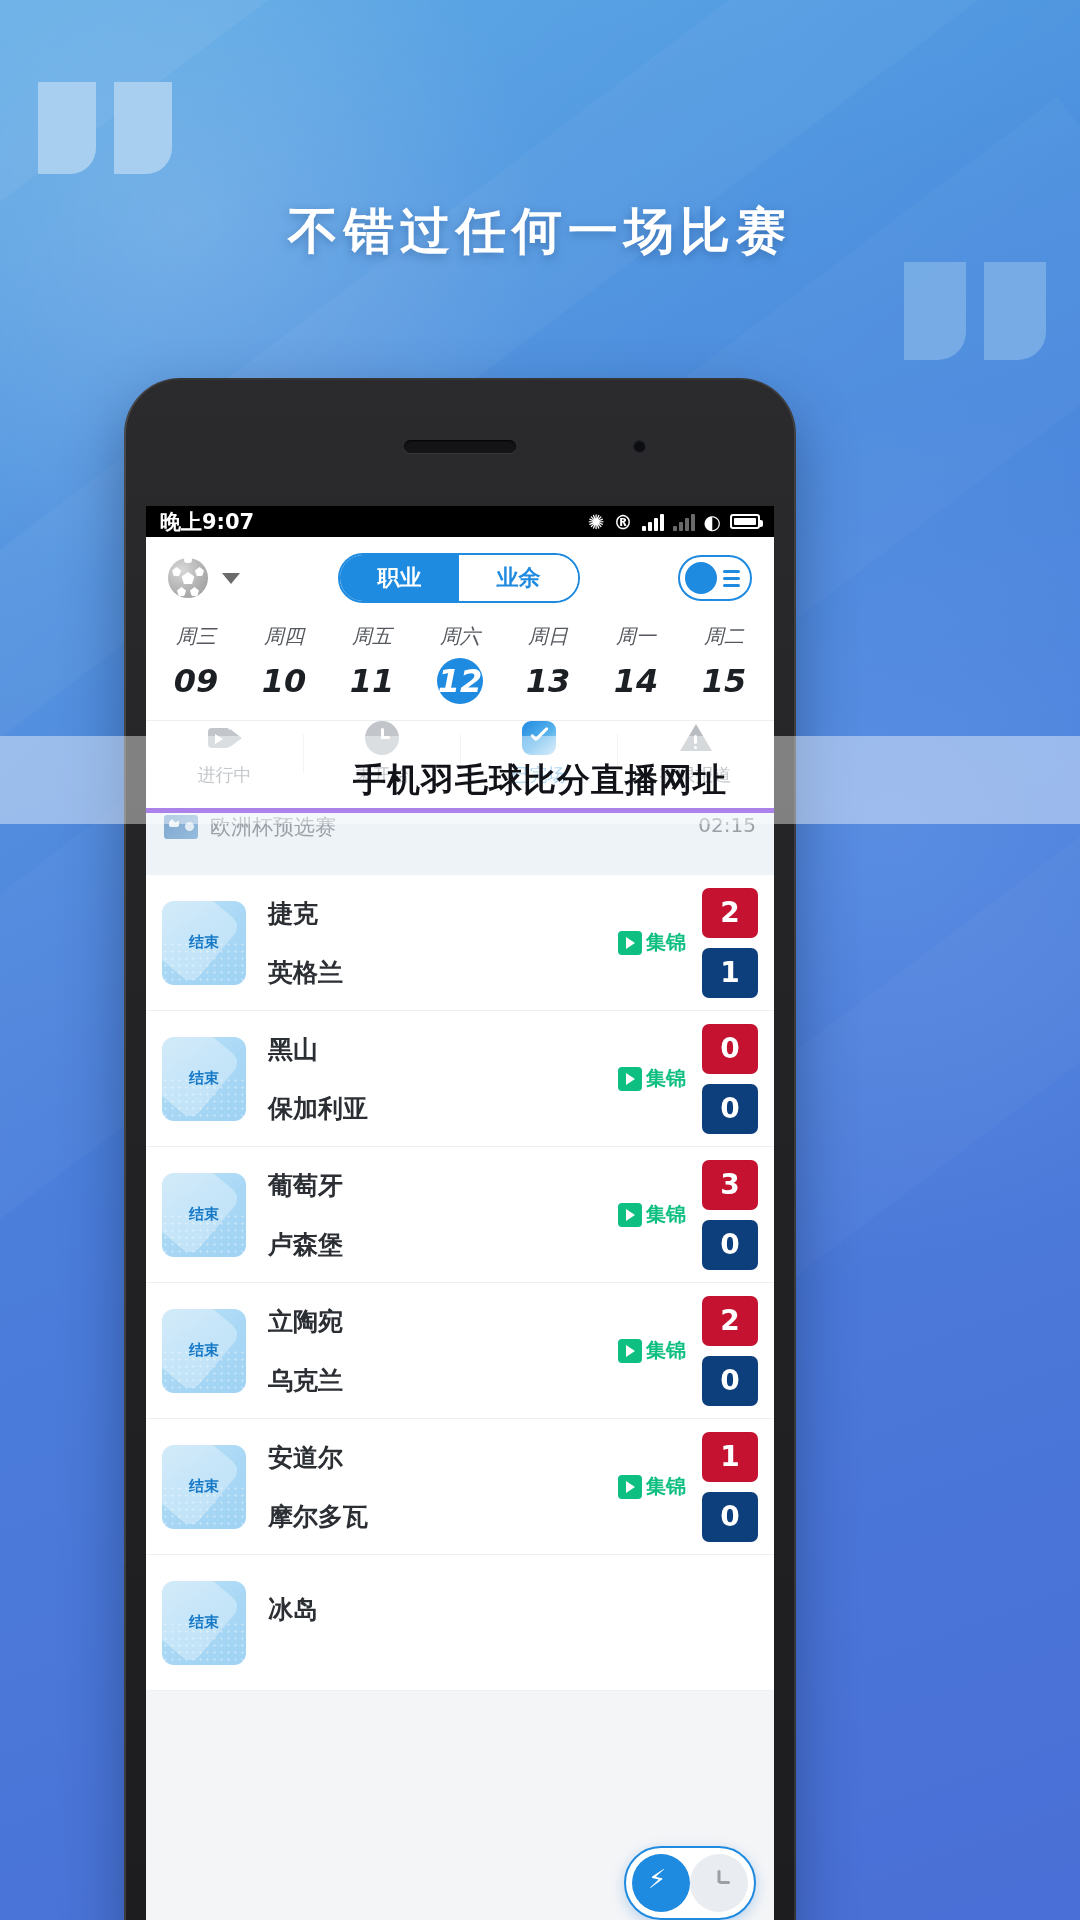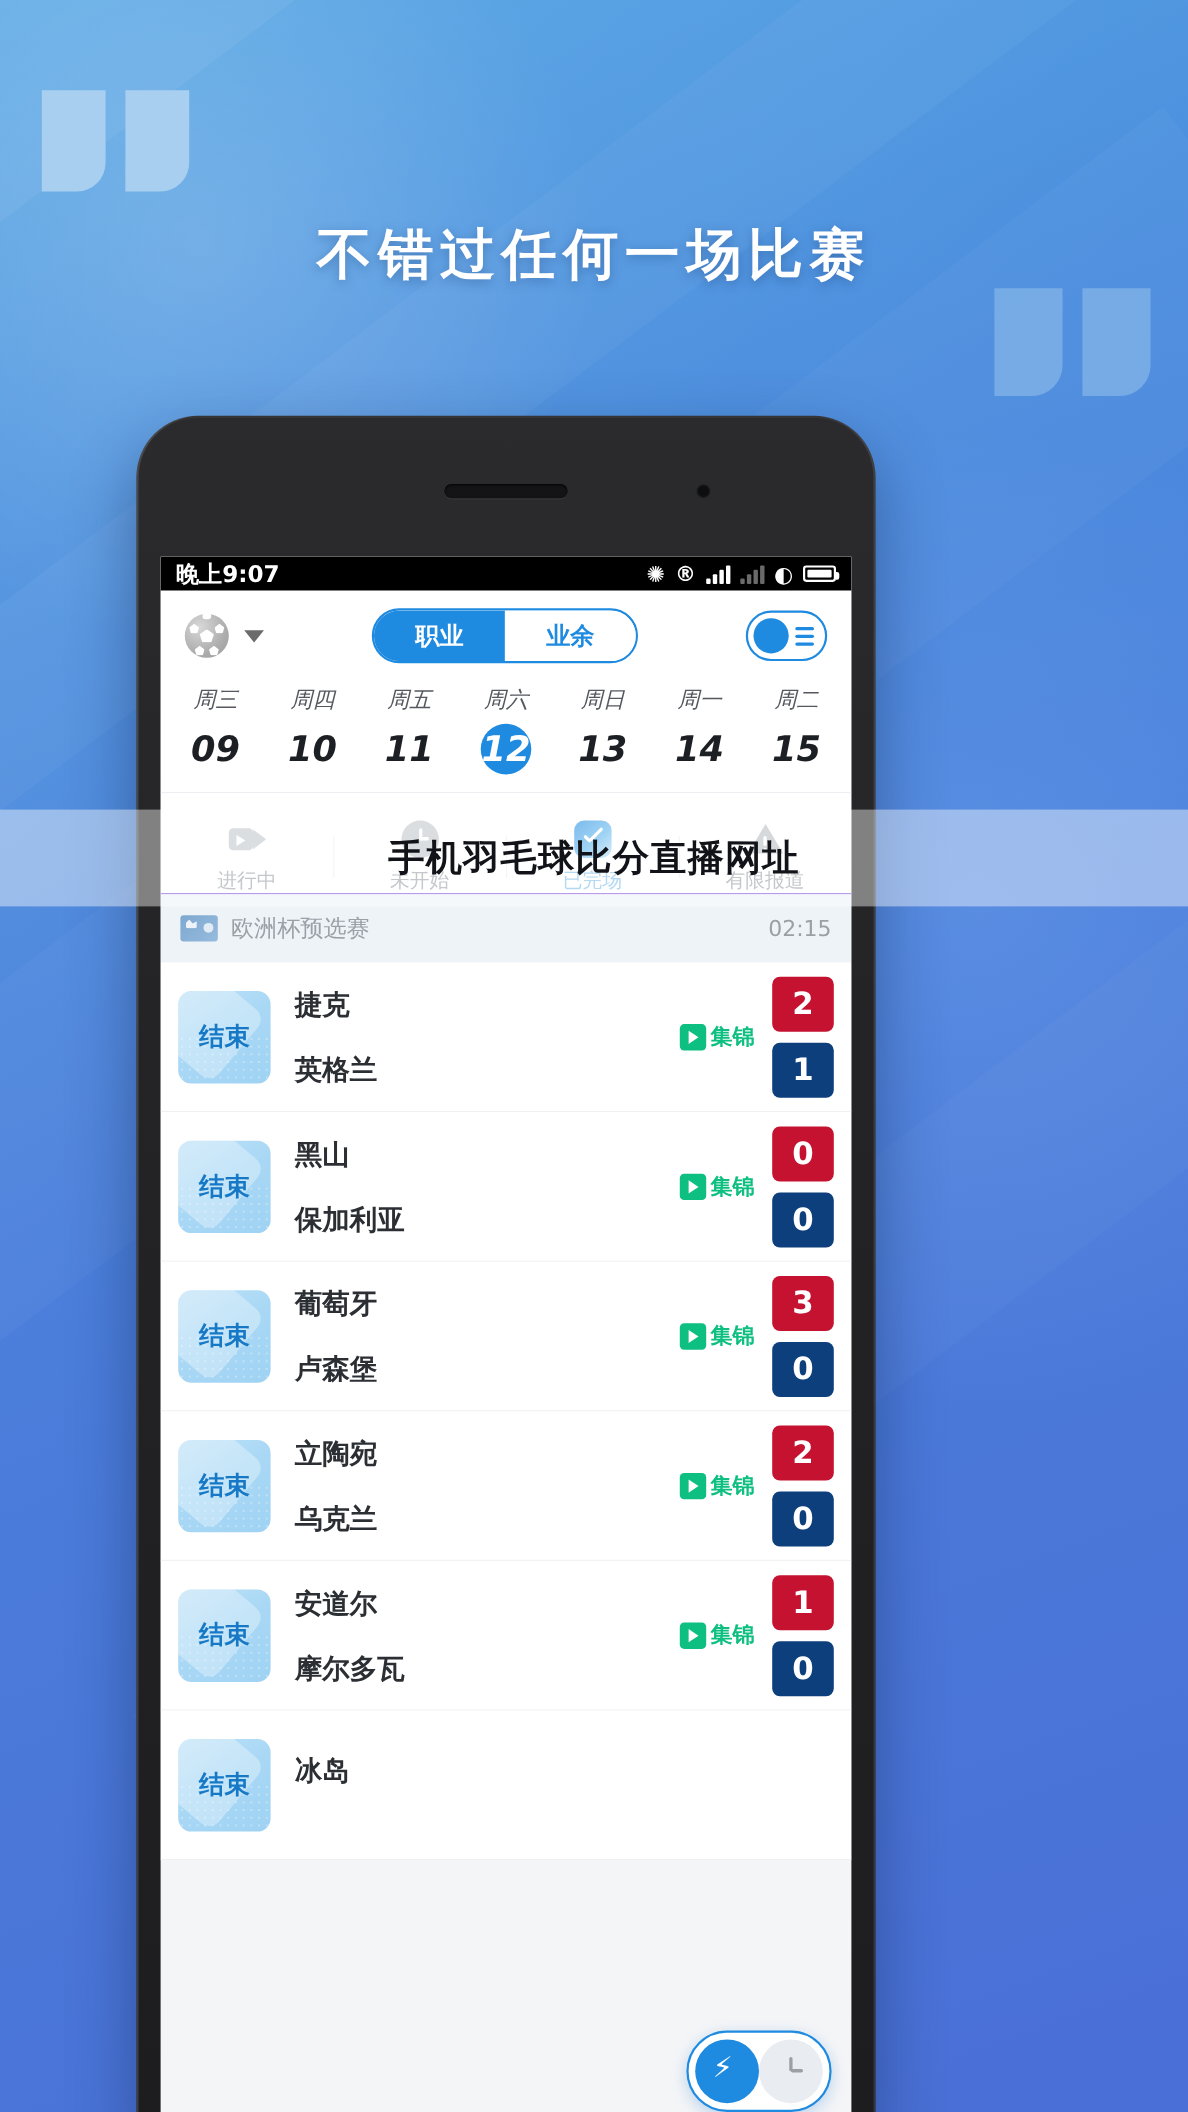--- a/index.html
+++ b/index.html
@@ -164,22 +164,22 @@
   .date-dow { font-size:20px; color:#55595f; margin-bottom:8px; }
   .date-num {
     font-size:32px; font-weight:bold; color:#1c1f23;
     width:46px; height:46px; line-height:46px; margin:0 auto; border-radius:50%;
     font-family:"DejaVu Sans","Liberation Sans",sans-serif;
   }
   .date-cell.active .date-num { background:#1e8ae0; color:#fff; }
 
   
   #filter-tabs {
-    background:#fff; display:flex; height:92px; align-items:flex-end;
-    border-bottom:1px solid #6d28d9;
+    background:#fff; display:flex; height:92px; align-items:flex-start;
+    border-bottom:5px solid #6d28d9;
   }
   .filter-tab {
     flex:1; display:flex; flex-direction:column; align-items:center; gap:8px;
     position:relative;
   }
   .filter-tab + .filter-tab::before {
     content:""; position:absolute; left:0; top:14px; bottom:14px;
     width:1px; background:#ededed;
   }
   .ftab-label { font-size:18px; color:#9aa0a6; }
@@ -219,21 +219,21 @@
   .icon-warn .tri { position:absolute; left:1px; top:3px; width:0; height:0;
       border-left:16px solid transparent; border-right:16px solid transparent;
       border-bottom:27px solid #b9bdc2; }
   .icon-warn .bang { position:absolute; left:15px; top:14px; width:3px; height:9px;
       background:#fff; border-radius:2px; }
   .icon-warn .dot { position:absolute; left:15px; top:25px; width:3px; height:3px;
       background:#fff; border-radius:50%; }
 
   
   #league-header {
-    background:#eef3f8; height:62px; display:flex; align-items:center;
+    background:#eef3f8; height:62px; display:flex; align-items:flex-start;
     padding:0 18px; justify-content:space-between;
   }
   #league-left { display:flex; align-items:center; gap:12px; }
   #league-flag {
     width:34px; height:24px; border-radius:3px;
     background:linear-gradient(135deg,#7ea8d0 0%,#96bbdd 100%);
     position:relative; overflow:hidden;
   }
   #league-flag::before {
     content:""; position:absolute; left:5px; top:4px; width:10px; height:8px;
@@ -263,21 +263,21 @@
   .match-thumb::before {
     content:""; position:absolute; left:-14px; top:-10px; width:78px; height:78px;
     background:rgba(255,255,255,.32); transform:rotate(40deg); border-radius:12px;
   }
   .match-thumb::after {
     content:""; position:absolute; left:0; bottom:0; right:0; height:44px;
     background:radial-gradient(rgba(255,255,255,.45) 1.2px, transparent 1.3px);
     background-size:7px 7px; opacity:.7;
   }
   .thumb-label {
-    position:relative; z-index:2; font-size:23px; font-weight:bold; color:#1779c6;
+    position:relative; z-index:2; font-size:15px; font-weight:bold; color:#1779c6;
   }
   .match-teams { flex:1; padding-left:22px; display:flex; flex-direction:column;
     justify-content:center; gap:26px; }
   .team-name { font-size:25px; color:#2b2f34; font-weight:bold; }
   .highlight-btn {
     display:flex; align-items:center; gap:4px; margin-right:16px;
   }
   .hl-play {
     width:24px; height:24px; border-radius:4px; background:#0dbf80;
     position:relative;

